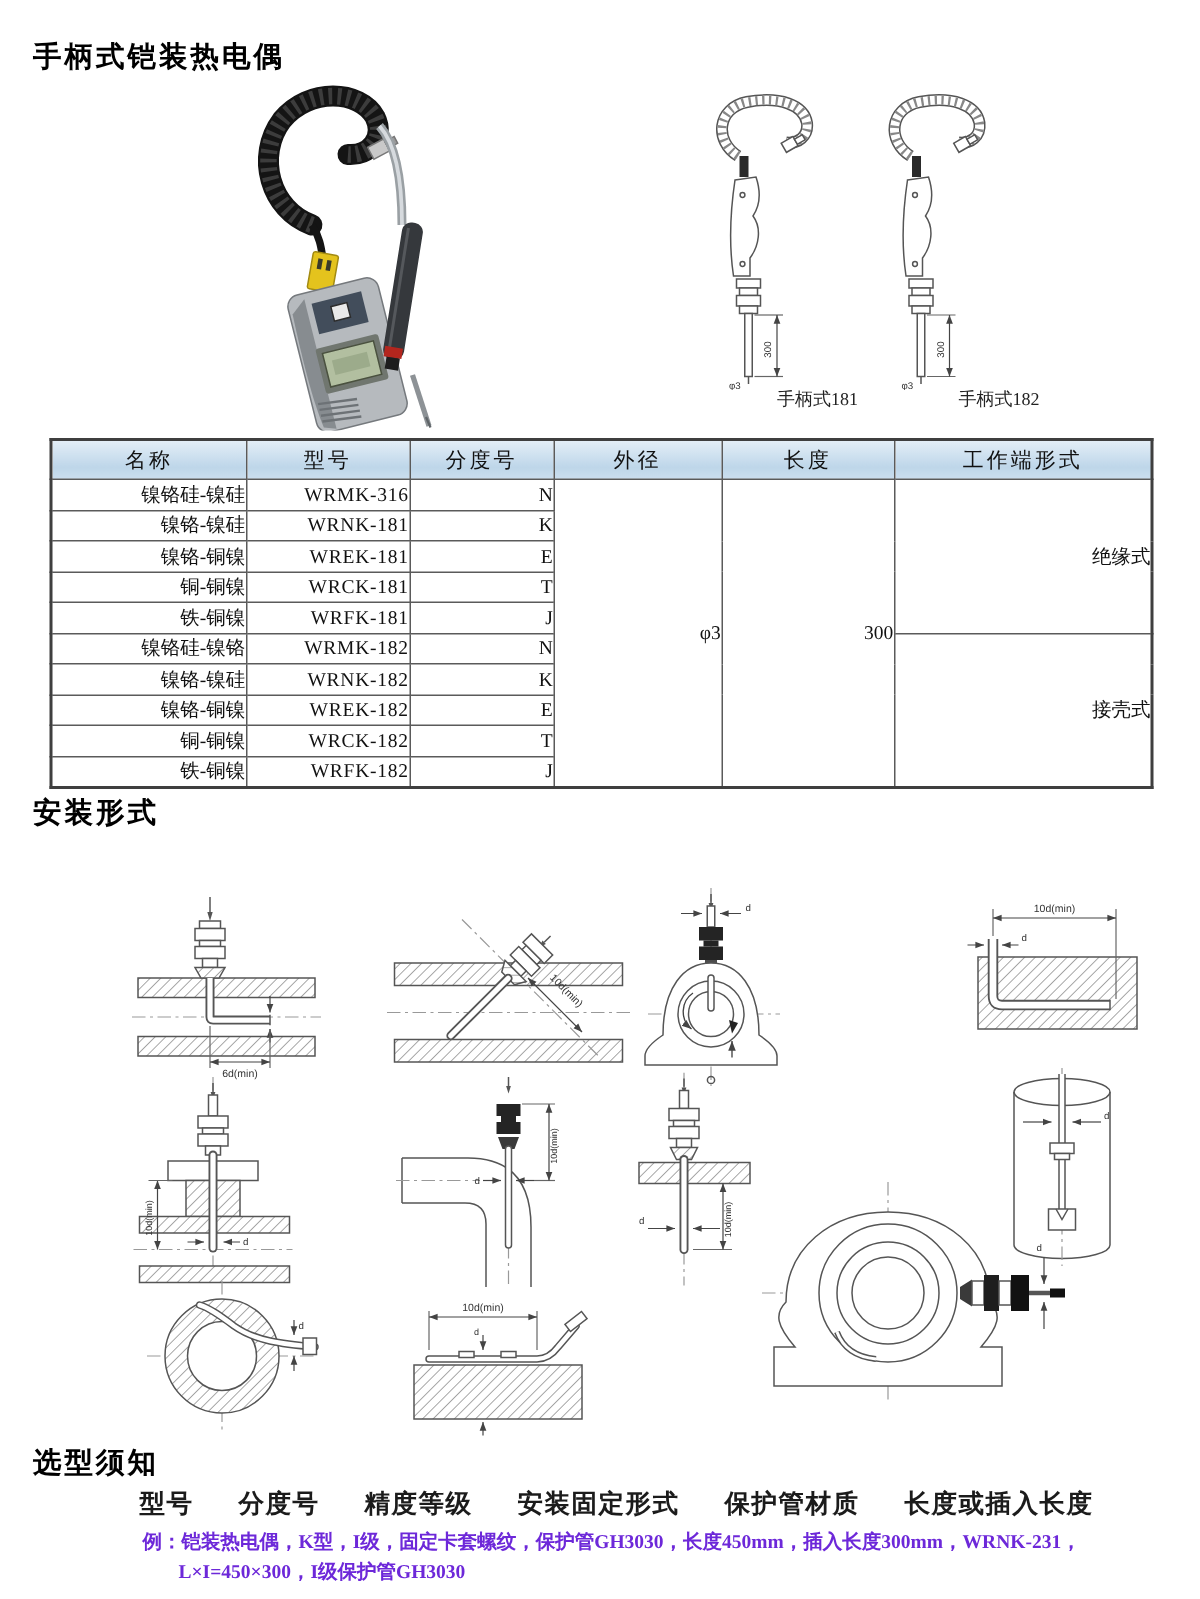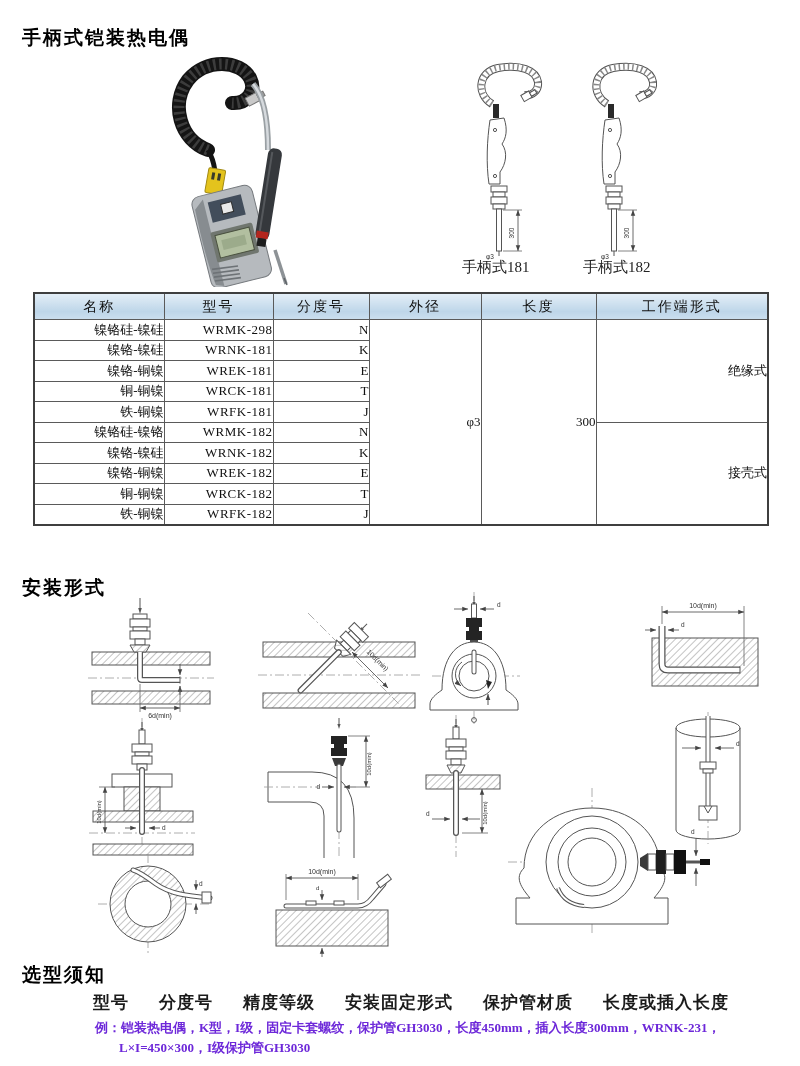--- a/index.html
+++ b/index.html
@@ -11,21 +11,21 @@
   
   table.spec{border-collapse:collapse;table-layout:fixed;width:734px;
         font-size:13px;text-align:center;color:#111;}
   table.spec td,table.spec th{border:1px solid #5a5a5a;padding:0;overflow:hidden;white-space:nowrap;}
   table.spec{border:2px solid #3f3f3f;}
   table.spec th{height:25px;font-weight:normal;font-size:14px;letter-spacing:2px;
         background:linear-gradient(#e3eef7,#bed6e9 70%,#cadeee);}
   table.spec td{height:19.5px;text-align:right;}
   td.c-model{font-family:"Liberation Serif",serif;letter-spacing:.5px;}
   
-  .draw-label{position:absolute;width:110px;text-align:left;font-size:15px;color:#222;}
+  .draw-label{position:absolute;width:110px;text-align:right;font-size:12px;color:#222;}
   
   .terms{position:absolute;display:flex;gap:30px;font-size:17px;font-weight:600;
         letter-spacing:1px;color:#1b1b1b;}
   .example{position:absolute;font-size:13px;font-weight:600;color:#6d28d9;line-height:20px;width:660px;}
   .example .l2{margin-left:24px;}
   svg{display:block;}
   svg text{font-family:"Liberation Sans","DejaVu Sans",sans-serif;fill:#333;}
 </style>
 </head>
 <body>
@@ -153,21 +153,21 @@
       <th>型号</th>
       <th>分度号</th>
       <th>外径</th>
       <th>长度</th>
       <th>工作端形式</th>
     </tr>
       </thead>
     <tbody>
         <tr>
           <td rowspan="1">镍铬硅-镍硅</td>
-          <td rowspan="1" class="c-model">WRMK-298</td>
+          <td rowspan="1" class="c-model">WRMK-316</td>
           <td rowspan="1">N</td>
           <td rowspan="10">φ3</td>
           <td rowspan="10">300</td>
           <td rowspan="5">绝缘式</td>
         </tr>
         <tr>
           <td rowspan="1">镍铬-镍硅</td>
           <td rowspan="1" class="c-model">WRNK-181</td>
           <td rowspan="1">K</td>
         </tr>
@@ -208,21 +208,21 @@
           <td rowspan="1">T</td>
         </tr>
         <tr>
           <td rowspan="1">铁-铜镍</td>
           <td rowspan="1" class="c-model">WRFK-182</td>
           <td rowspan="1">J</td>
         </tr>
       </tbody>
   </table>
 
-  <h2 class="sec-title" style="left:22px;top:559px;text-align:center;">安装形式</h2>
+  <h2 class="sec-title" style="left:22px;top:513px;text-align:center;">安装形式</h2>
 
   <svg class="abs" style="left:80px;top:594px;" width="140" height="126" viewBox="0 0 140 126">
     <rect x="12" y="58" width="118" height="13" fill="url(#hat)" stroke="#555"></rect>
     <rect x="12" y="97" width="118" height="13" fill="url(#hat)" stroke="#555"></rect>
     <line x1="8" y1="84" x2="134" y2="84" stroke="#999" stroke-width="0.8" stroke-dasharray="9,3,2,3"></line>
     <line x1="60" y1="4" x2="60" y2="14" stroke="#555"></line>
       <polygon points="58.2,14 61.8,14 60,20" fill="#555"></polygon>
     <rect x="53" y="20" width="14" height="5" fill="#fff" stroke="#555"></rect>
     <rect x="50" y="25" width="20" height="8" fill="#fff" stroke="#555"></rect>
     <rect x="53" y="33" width="14" height="4" fill="#fff" stroke="#555"></rect>

